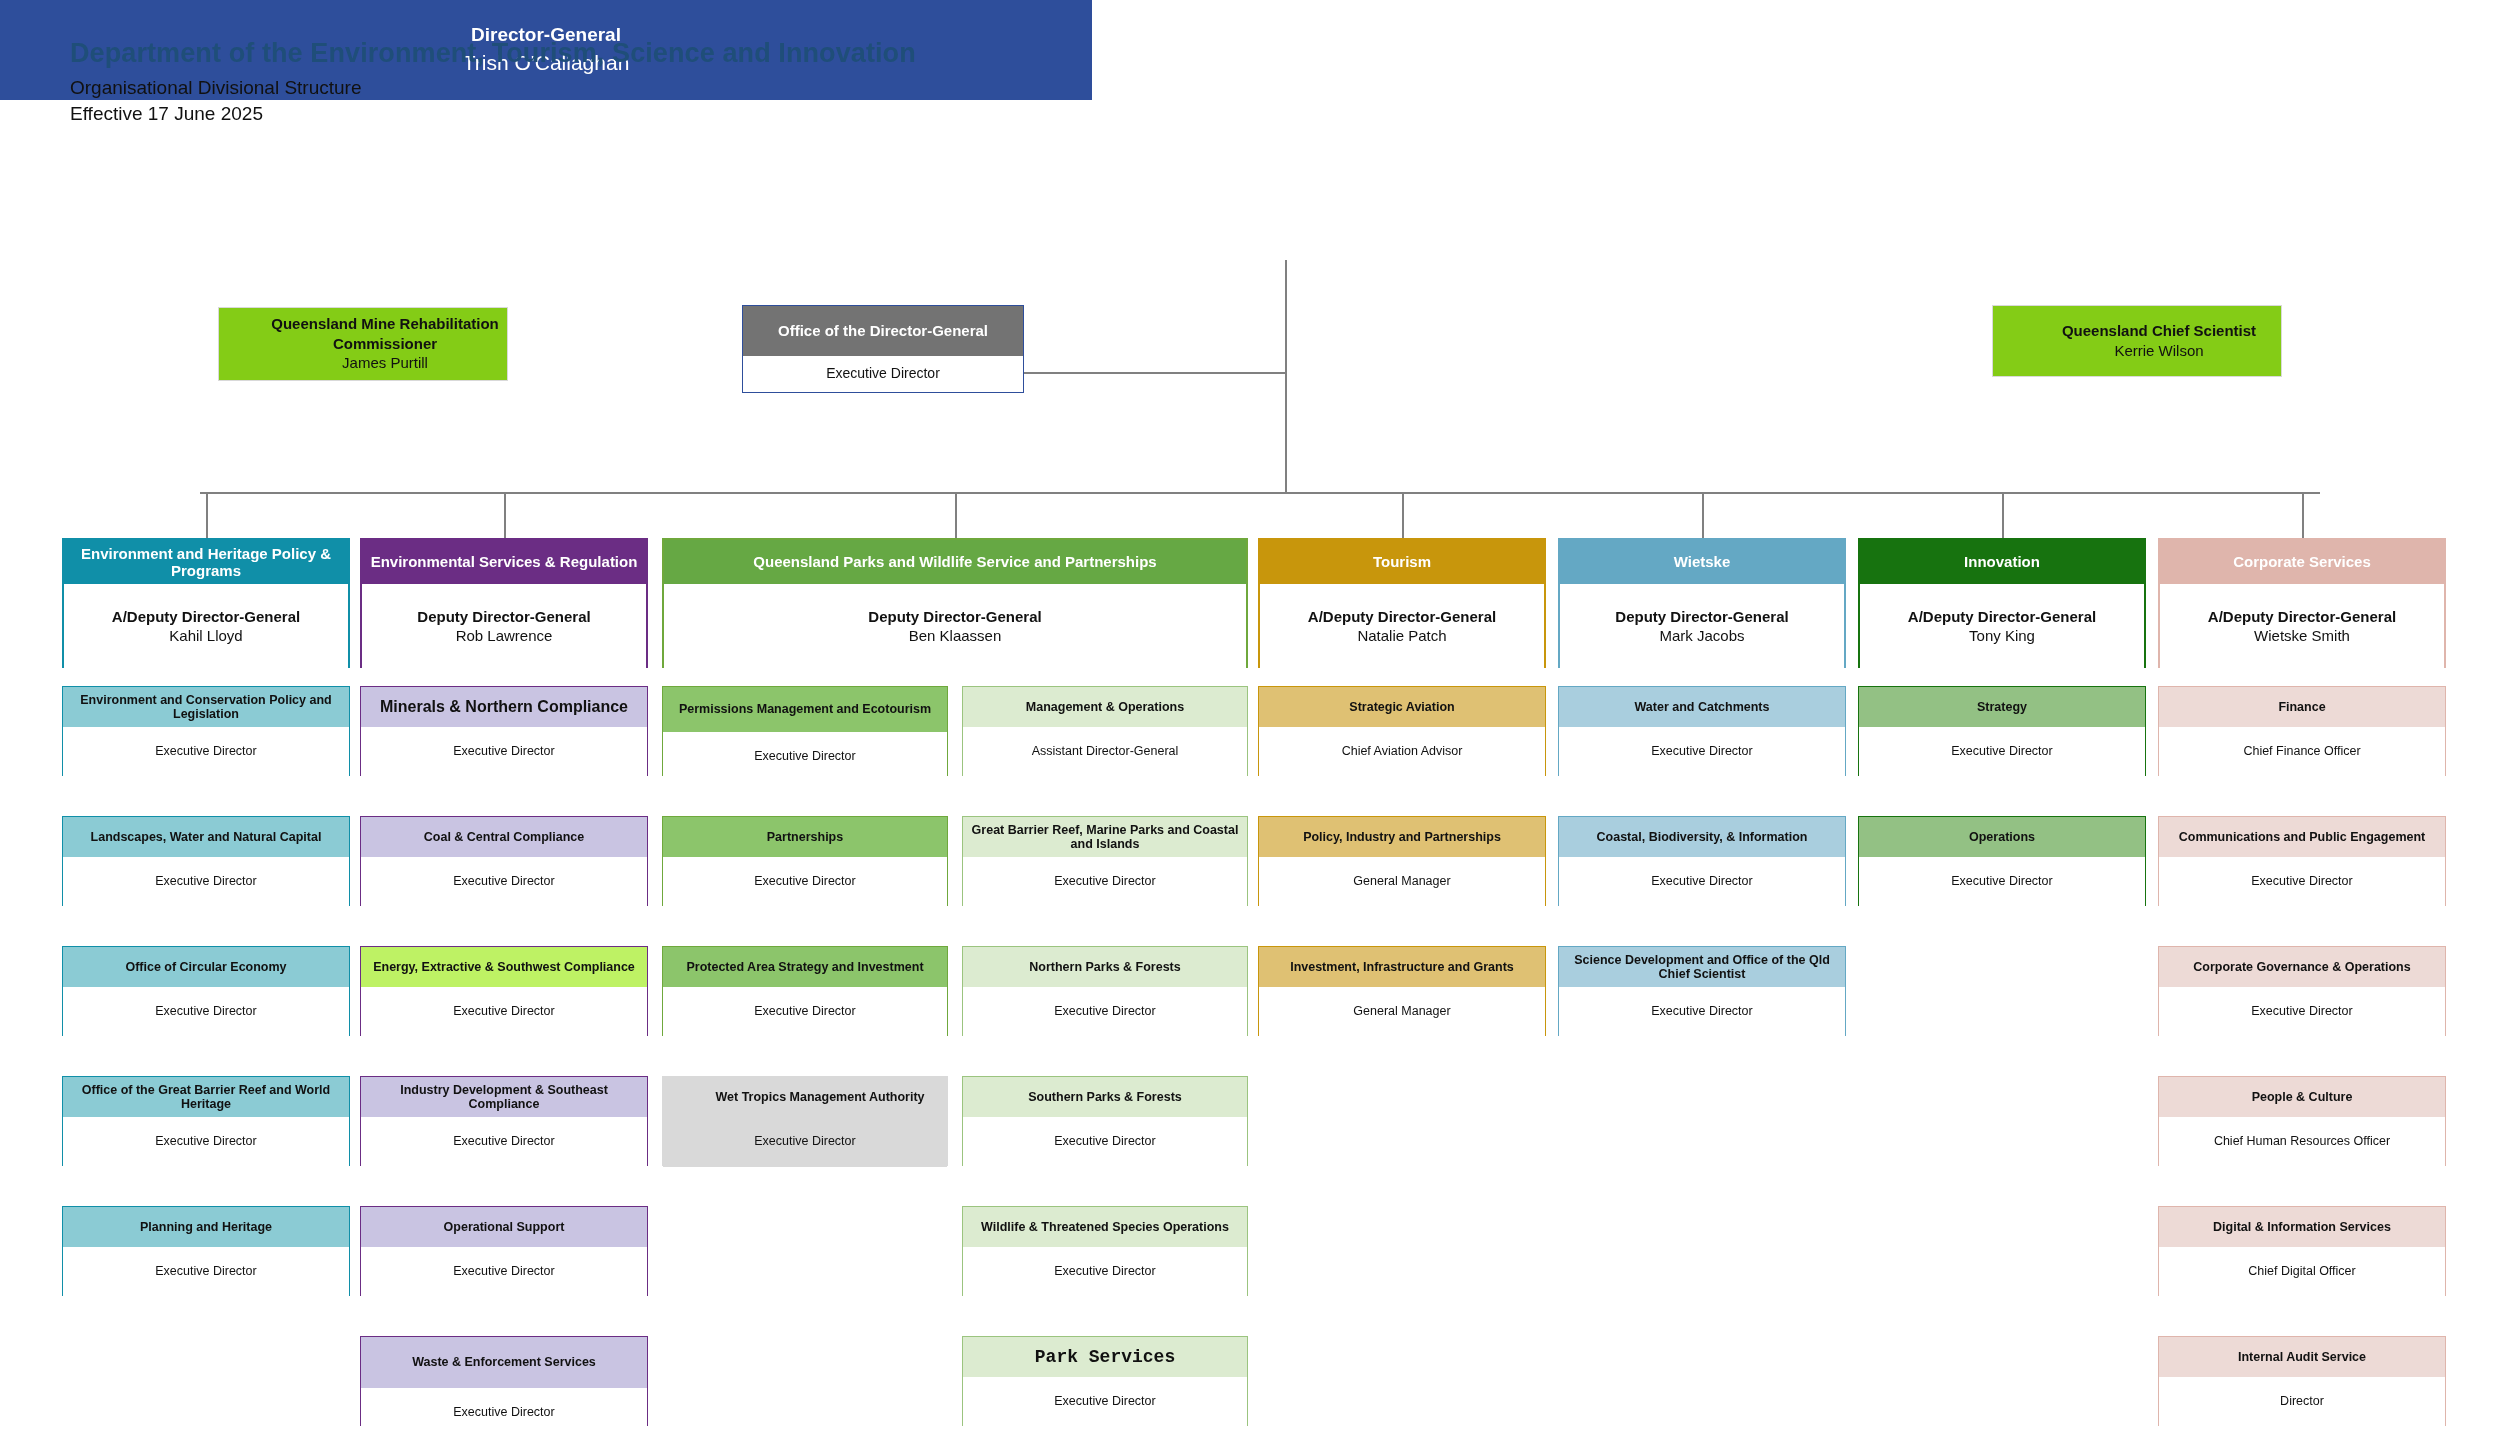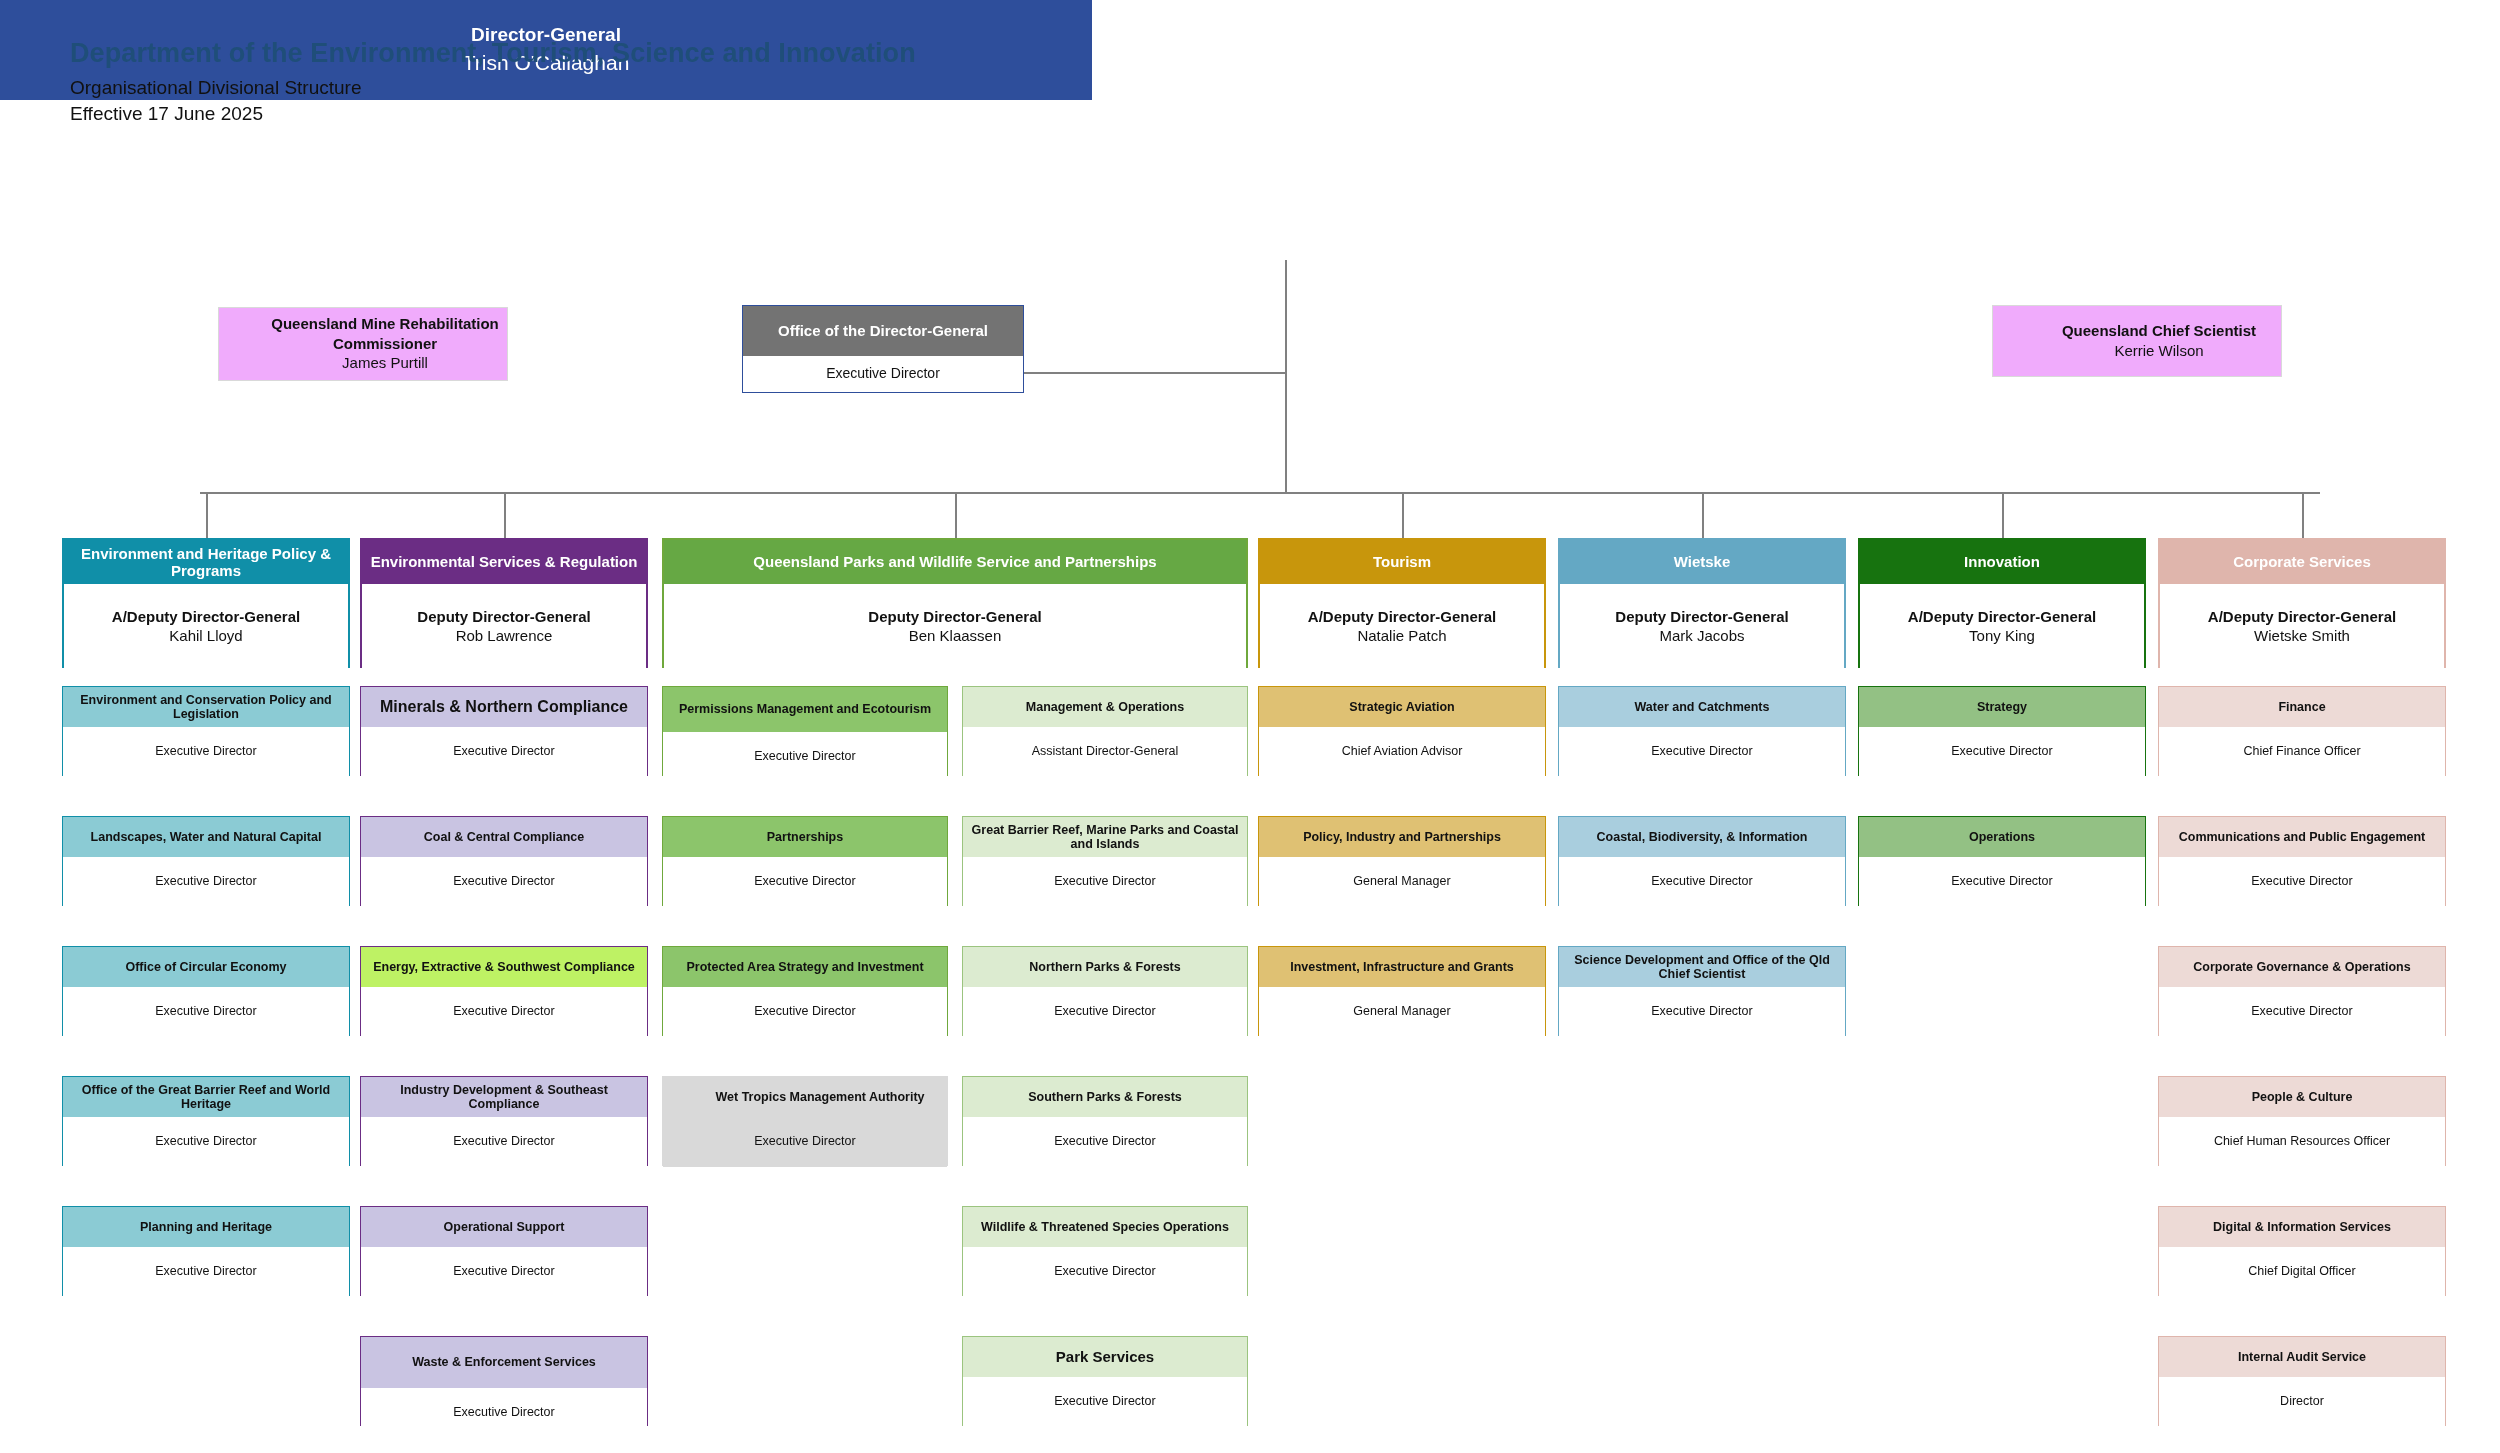--- a/index.html
+++ b/index.html
@@ -47,21 +47,21 @@
     left:740px;top:162px;width:1090px;height:98px;
     background:#2E4E9B;border:1px solid #2E4E9B;
     display:flex;flex-direction:column;align-items:center;justify-content:center;
     color:#ffffff;
   }
   .dg .t1{font-size:19px;font-weight:bold;line-height:1.3;}
   .dg .t2{font-size:21px;font-weight:normal;line-height:1.4;}
 
   
   .grey-box{
-    background:#f0abfc;border:1px solid #D9D9D9;
+    background:#84cc16;border:1px solid #D9D9D9;
     display:flex;flex-direction:column;align-items:center;justify-content:center;
     text-align:center;color:#111;padding-left:44px;
   }
   .grey-box .t1{font-size:15px;font-weight:bold;line-height:1.3;}
   .grey-box .t2{font-size:15px;font-weight:normal;line-height:1.35;}
 
   
   .oddg{left:742px;top:305px;width:282px;height:88px;border:1px solid #2E4E9B;}
   .oddg .bx-head{height:50px;background:#737373;color:#fff;font-size:15px;font-weight:bold;}
   .oddg .bx-body{height:36px;font-size:14px;}
@@ -248,21 +248,21 @@
           <div>Executive Director</div>
         </div>
       </div>
       <div class="box" style="left: 962px; top: 1206px; width: 286px; height: 90px; border: 1px solid rgb(155, 196, 127);">
         <div class="bx-head" style="height: 40px; background: rgb(220, 235, 208); color: rgb(17, 17, 17); font-size: 12.5px; font-weight: bold;">Wildlife &amp; Threatened Species Operations</div>
         <div class="bx-body" style="height: 50px; font-size: 12.5px; background: rgb(255, 255, 255);">
           <div>Executive Director</div>
         </div>
       </div>
       <div class="box" style="left: 962px; top: 1336px; width: 286px; height: 90px; border: 1px solid rgb(155, 196, 127);">
-        <div class="bx-head" style="height: 40px; background: rgb(220, 235, 208); color: rgb(17, 17, 17); font-size: 15px; font-weight: bold;">Park Services</div>
+        <div class="bx-head" style="height: 40px; background: rgb(220, 235, 208); color: rgb(17, 17, 17); font-size: 18px; font-weight: bold; font-family: Liberation Mono, monospace;">Park Services</div>
         <div class="bx-body" style="height: 50px; font-size: 12.5px; background: rgb(255, 255, 255);">
           <div>Executive Director</div>
         </div>
       </div>
       <div class="box" style="left: 1258px; top: 538px; width: 288px; height: 130px; border: 2px solid rgb(200, 150, 12);">
         <div class="bx-head" style="height: 44px; background: rgb(200, 150, 12); color: rgb(255, 255, 255); font-size: 15px; font-weight: bold;">Tourism</div>
         <div class="bx-body" style="height: 86px; font-size: 15px;">
           <div style="font-weight: bold;">A/Deputy Director-General</div>
           <div>Natalie Patch</div>
         </div>

